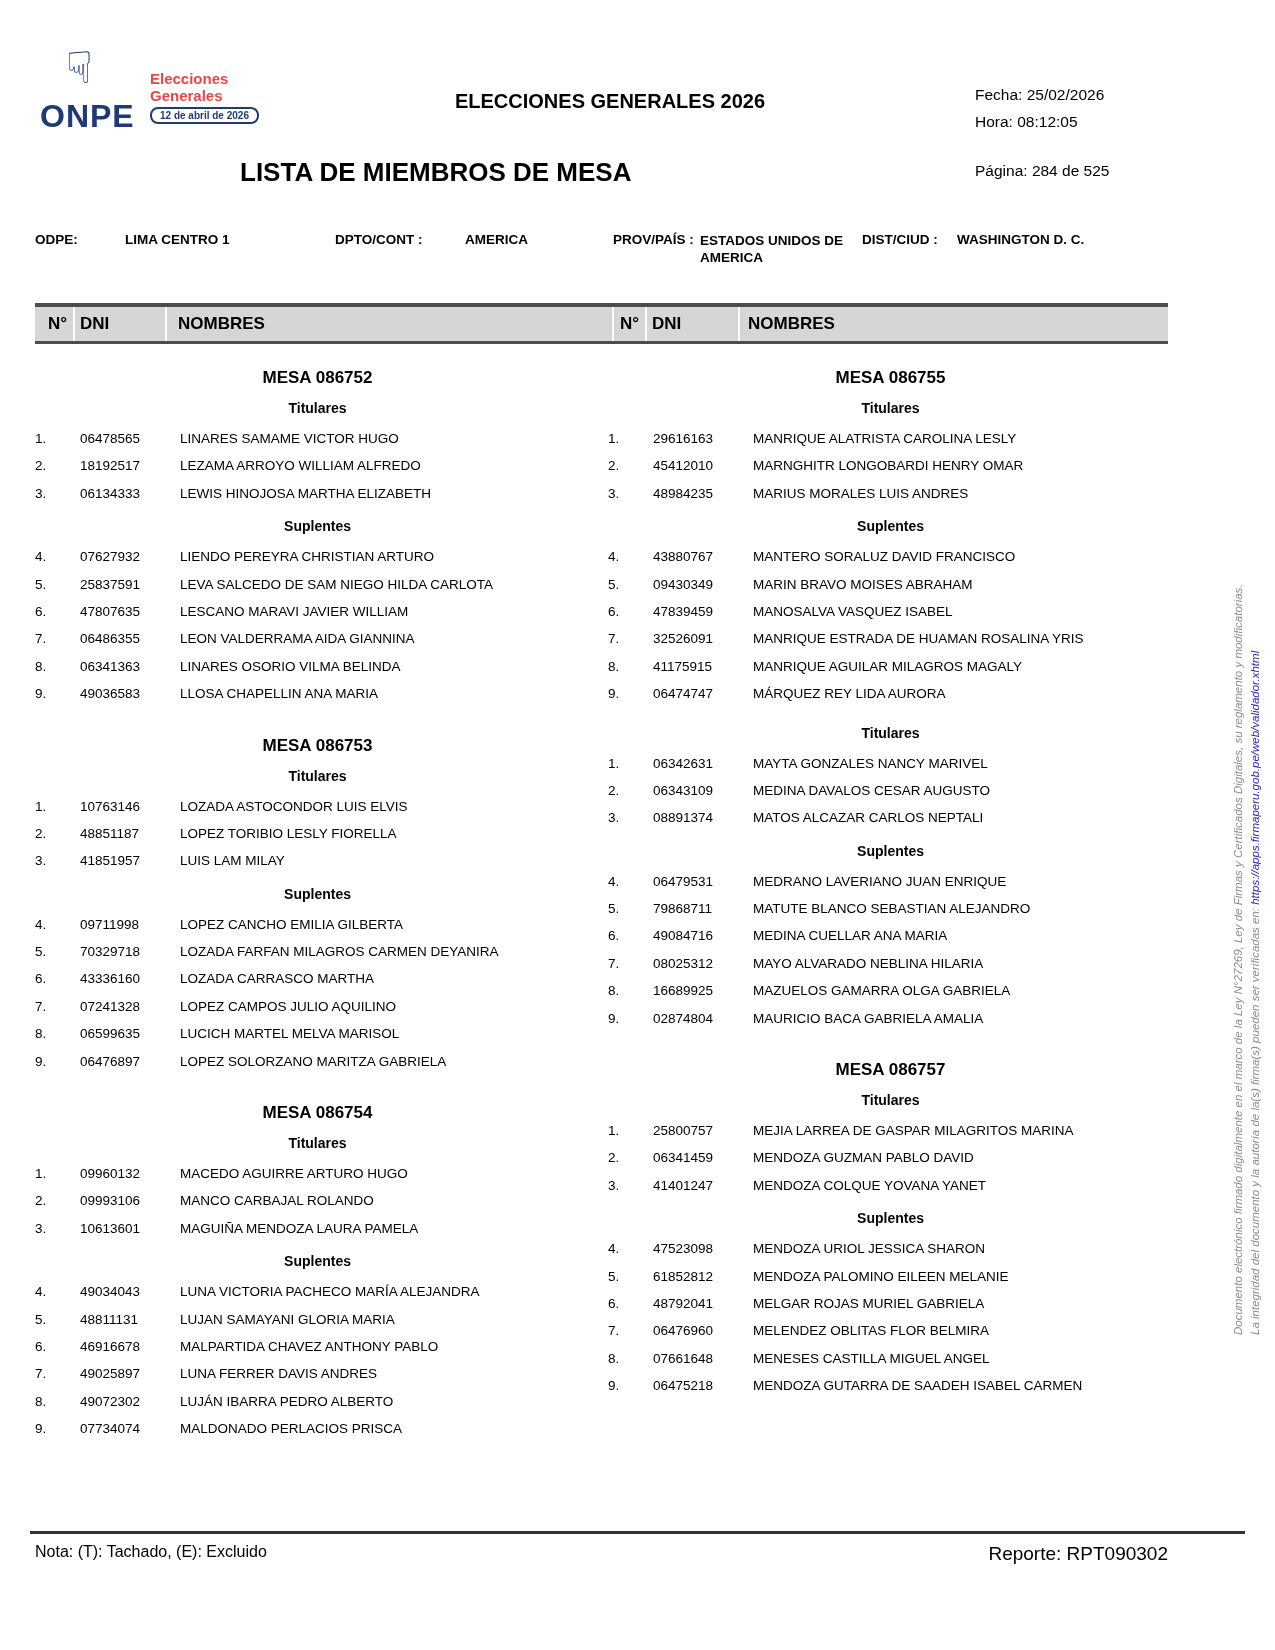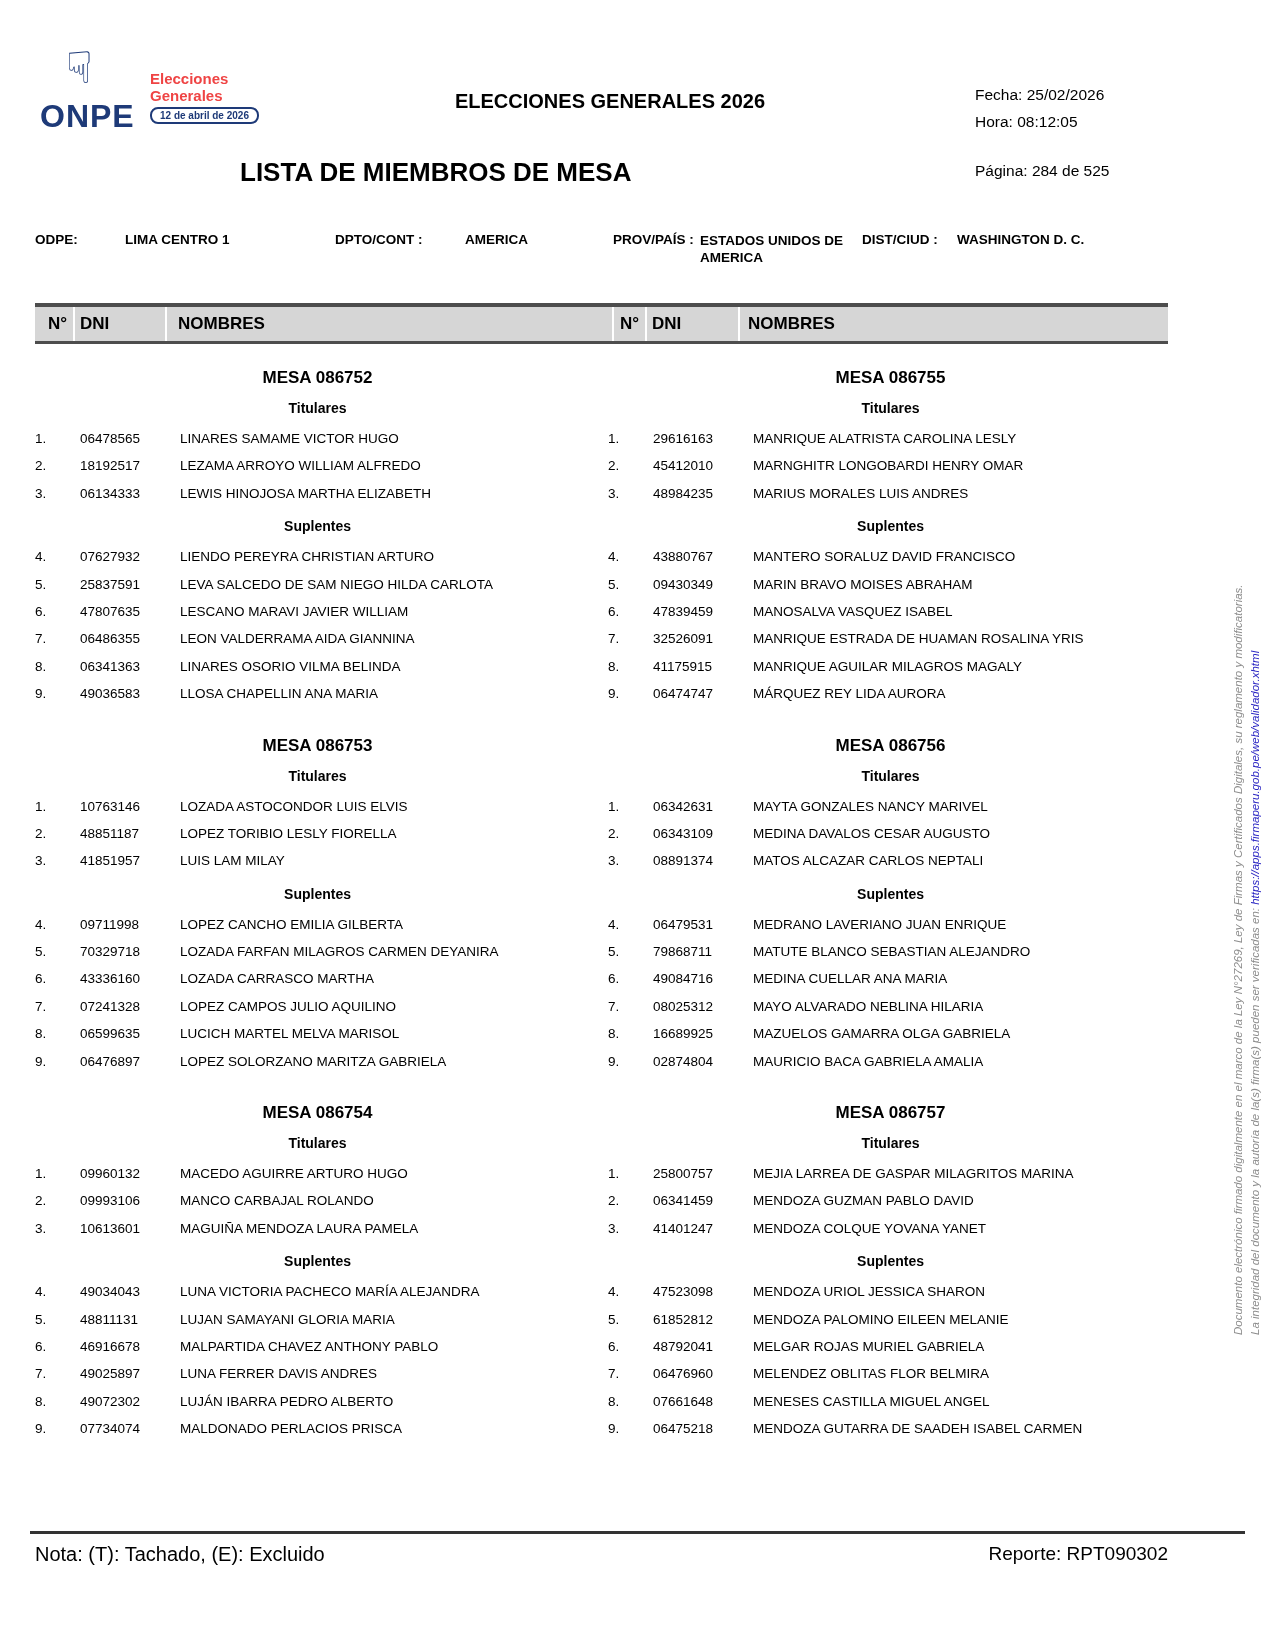--- a/index.html
+++ b/index.html
@@ -49,21 +49,21 @@
   .group-label{margin:10px 0 0;font-size:14px;font-weight:bold;text-align:center;line-height:20px;}
   .group-label.sup{margin-top:4px;}
   .member-list{margin-top:12px;}
   .mrow{display:flex;height:27.4px;align-items:flex-start;font-size:13.5px;line-height:17px;}
   .mrow .num{width:45px;}
   .mrow .dni{width:100px;}
   .mrow .name{flex:1;}
 
   
   .footer-line{position:absolute;left:30px;top:1531px;width:1215px;border-top:3px solid #333;}
-  .footer-note{position:absolute;left:35px;top:1543px;font-size:20px;}
+  .footer-note{position:absolute;left:35px;top:1543px;font-size:16px;}
   .footer-report{position:absolute;left:35px;top:1543px;width:1133px;text-align:right;font-size:19px;}
 
   
   .side-note{position:absolute;top:530px;right:14px;height:805px;display:flex;gap:5px;}
   .side-note .vline{writing-mode:vertical-rl;transform:rotate(180deg);
         font-style:italic;font-size:11.5px;color:#8c8c8c;white-space:nowrap;}
   .side-note .link{color:#2b26c3;}
 </style>
 </head>
 <body>
@@ -355,21 +355,20 @@
 
     <div class="mrow">
       <span class="num">9.</span>
       <span class="dni">06474747</span>
       <span class="name">MÁRQUEZ REY LIDA AURORA</span>
     </div>
   </div>
     </div>
 
     <div class="mesa">
-      <div class="mesa-title">MESA 086756</div>
       <div class="group-label">Titulares</div>
       <div class="member-list">
     <div class="mrow">
       <span class="num">1.</span>
       <span class="dni">06342631</span>
       <span class="name">MAYTA GONZALES NANCY MARIVEL</span>
     </div>
 
     <div class="mrow">
       <span class="num">2.</span>

